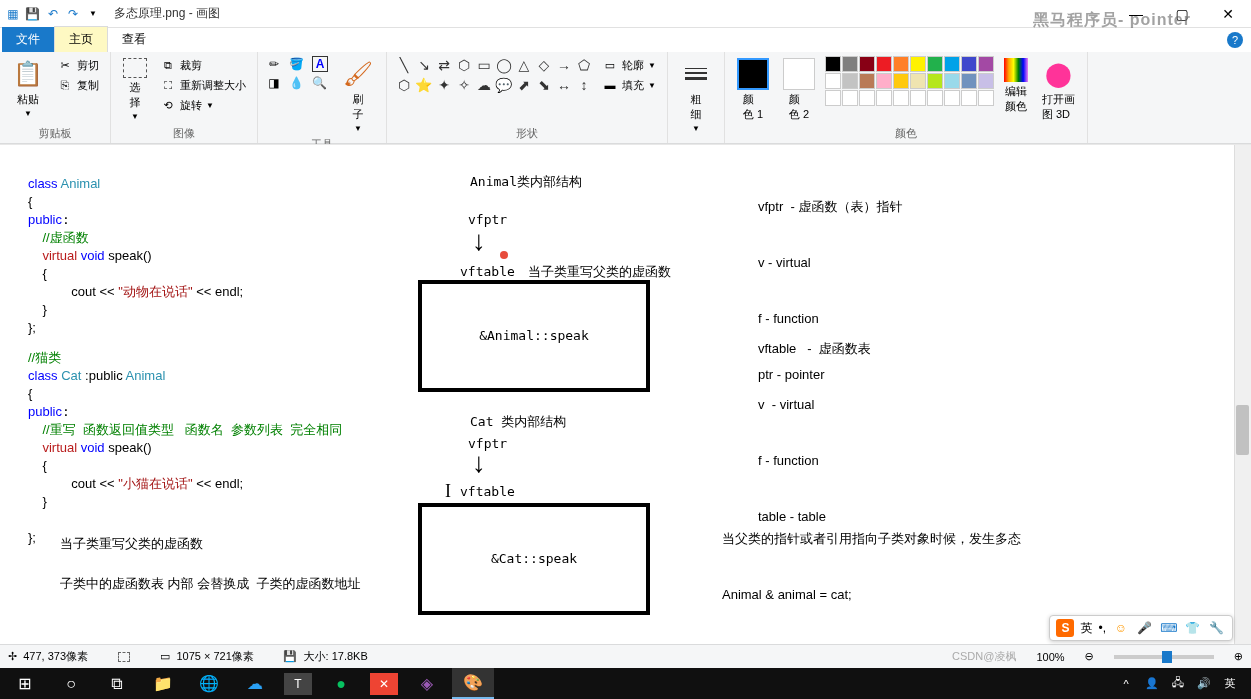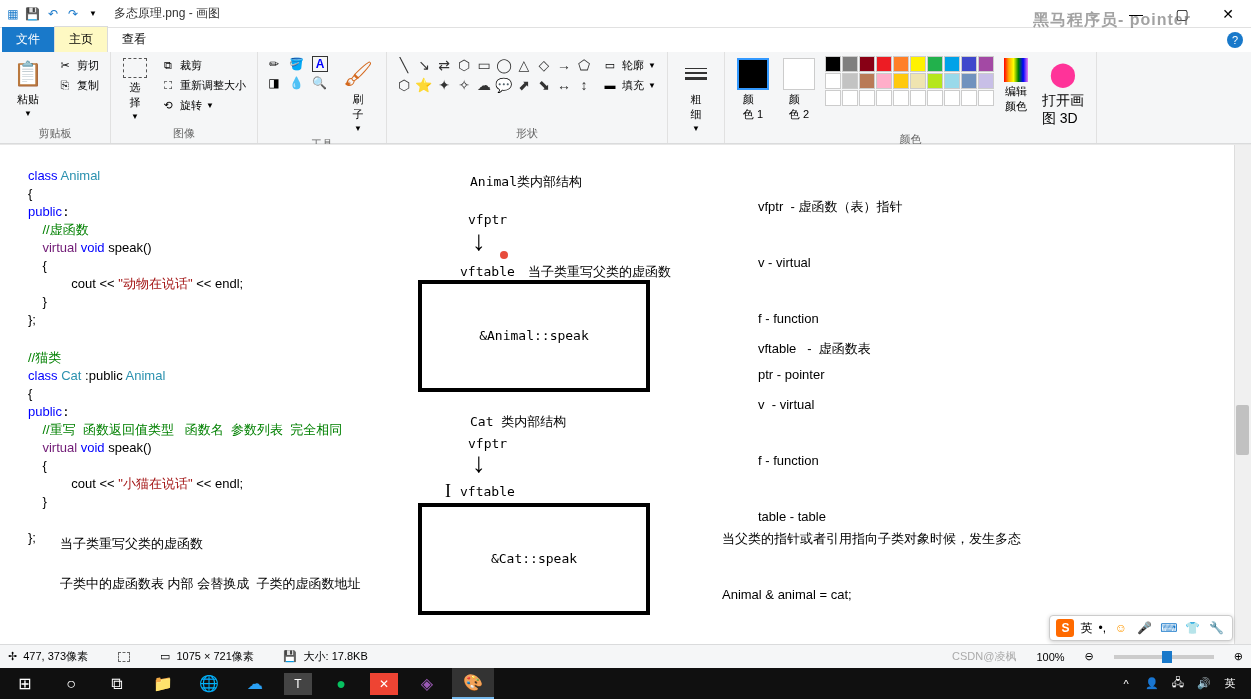--- a/index.html
+++ b/index.html
@@ -43,21 +43,21 @@
 .canvas-area { position: relative; height: 500px; background: #fff; overflow: hidden; border-top: 1px solid #e8e8e8; }
 .scroll-right { position: absolute; right: 0; top: 0; bottom: 0; width: 17px; background: #f0f0f0; border-left: 1px solid #ddd; }
 .scroll-thumb { position: absolute; right: 2px; top: 260px; width: 13px; height: 50px; background: #c1c1c1; border-radius: 2px; }
 
 .code-font { font-family: Consolas, monospace; font-size: 13px; line-height: 18px; white-space: pre; }
 .kw-class { color: #0000ff; }
 .kw-name { color: #2b91af; }
 .kw-public { color: #0000ff; }
 .kw-comment { color: #008000; }
 .kw-string { color: #a31515; }
-.kw-virtual { color: #701a75; }
+.kw-virtual { color: #b91c1c; }
 
 .diag-box { border: 4px solid #000; }
 .arrow-down { font-size: 28px; font-weight: bold; }
 .red-dot { width: 8px; height: 8px; background: #e74c3c; border-radius: 50%; position: absolute; }
 
 
 .statusbar { height: 24px; background: #f5f6f7; border-top: 1px solid #dadbdc; display: flex; align-items: center; font-size: 11px; padding: 0 8px; gap: 30px; }
 .status-item { display: flex; align-items: center; gap: 6px; }
 .status-right { margin-left: auto; display: flex; align-items: center; gap: 20px; }
 .zoom-slider { width: 100px; height: 4px; background: #ccc; position: relative; }
@@ -277,32 +277,32 @@
             <div class="swatch" style="background: rgb(255, 255, 255);"></div>
           </div>
         </div>
       <div class="big-btn">
         <span class="ico" style="background:linear-gradient(90deg,red,orange,yellow,green,blue,violet);width:24px;height:24px"></span>
         <span style="font-size:11px;white-space:pre">编辑
 颜色</span>
       </div>
       <div class="big-btn">
         <span class="ico" style="color:#ff3399">⬤</span>
-        <span style="font-size:14px;white-space:pre">打开画
+        <span style="font-size:11px;white-space:pre">打开画
 图 3D</span>
       </div>
     </div>
     <div class="rgroup-label">颜色</div>
   </div>
 
 </div>
 
 <div class="canvas-area">
 
-  <div class="code-font" style="position:absolute;left:28px;top:4px">
+  <div class="code-font" style="position:absolute;left:28px;top:12px">
 <span class="kw-class">class </span><span class="kw-name">Animal</span>
 <span>{</span>
 <span class="kw-public">public</span>:
 <span class="kw-comment">    //虚函数</span>
 <span class="kw-virtual">    virtual </span><span class="kw-class">void </span><span>speak</span><span>()</span>
 <span>    {</span>
 <span>            cout &lt;&lt; </span><span class="kw-string">"动物在说话"</span><span> &lt;&lt; endl;</span>
 <span>    }</span>
 <span>};</span>
   </div>

